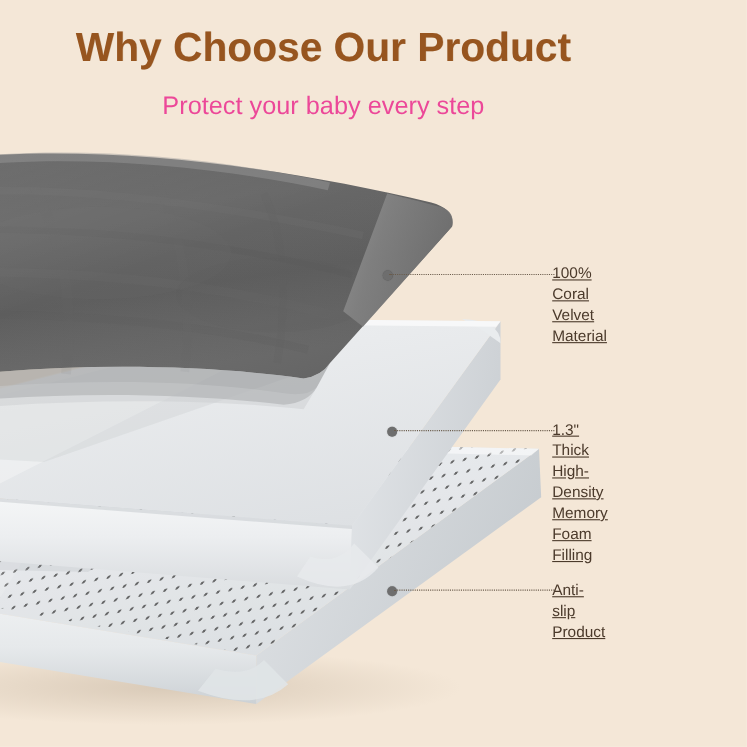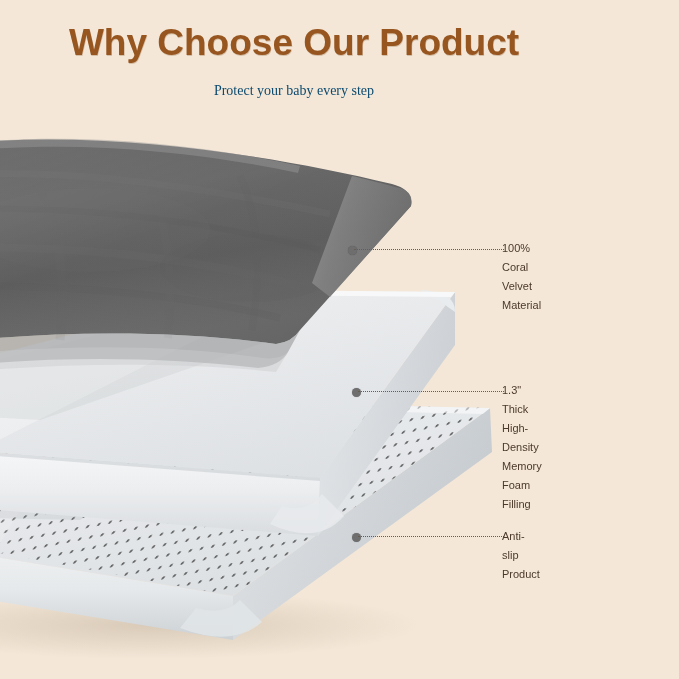--- a/index.html
+++ b/index.html
@@ -35,24 +35,24 @@
     font-size: 37px;
     font-weight: bold;
     letter-spacing: 0px;
     color: #97551f;
     font-family: "Liberation Sans", sans-serif;
     text-shadow: 0.5px 0.5px 0 rgba(120,70,25,0.25);
   }
   .subtitle {
     margin: 0;
     padding-top: 19px;
-    font-size: 14px;
+    font-size: 23px;
     font-weight: normal;
-    color: #0c4a6e;
-    font-family: Liberation Serif, serif;
+    color: #ec4899;
+    font-family: Liberation Sans, sans-serif;
   }
 
   
   .art {
     position: absolute;
     left: 0;
     top: 0;
     width: 679px;
     height: 679px;
     z-index: 10;
@@ -77,24 +77,25 @@
   .leader {
     position: absolute;
     left: 6px;
     top: -1px;
     height: 0;
     border-top: 1.6px dotted #6a5c4c;
   }
   .label {
     position: absolute;
     color: #4b3a2b;
-    font-size: 11px;
+    font-size: 14px;
     line-height: 19px;
     font-family: "Liberation Sans", sans-serif;
     white-space: pre-line;
+    text-decoration: underline;
   }
   .c1 { left: 348px; top: 250px; }
   .c1 .leader { width: 150px; }
   .c1 .label { left: 154px; top: -11px; }
 
   .c2 { left: 352px; top: 392px; }
   .c2 .leader { width: 146px; }
   .c2 .label { left: 150px; top: -11px; }
 
   .c3 { left: 352px; top: 537px; }

